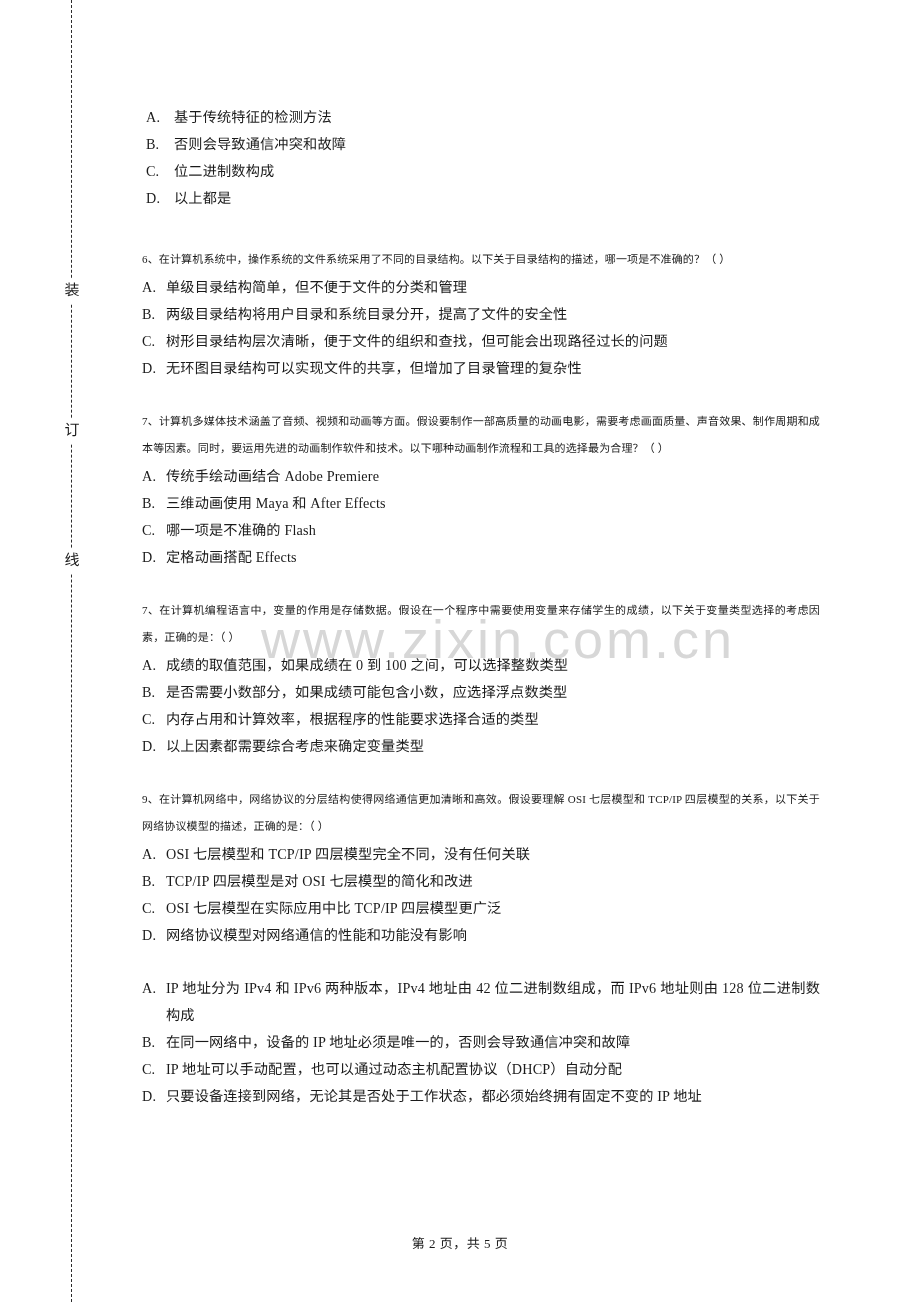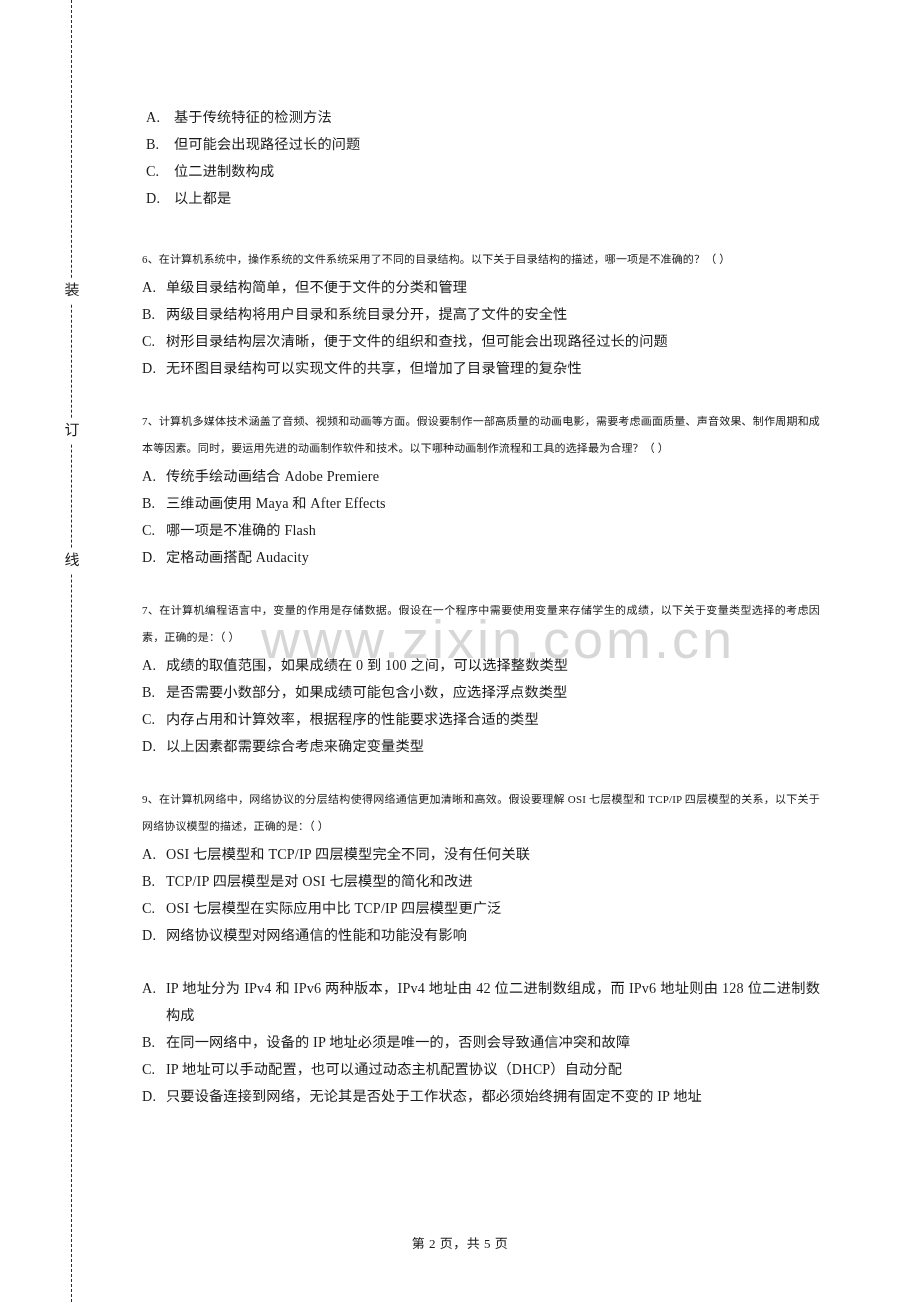--- a/index.html
+++ b/index.html
@@ -155,21 +155,21 @@
 
   <div class="content">
 
     <div class="orphan-options" id="orphan-options">
         <div class="opt">
           <span class="opt-tag">A.</span>
           <span class="opt-text">基于传统特征的检测方法</span>
         </div>
         <div class="opt">
           <span class="opt-tag">B.</span>
-          <span class="opt-text">但可能会出现路径过长的问题</span>
+          <span class="opt-text">否则会导致通信冲突和故障</span>
         </div>
         <div class="opt">
           <span class="opt-tag">C.</span>
           <span class="opt-text">位二进制数构成</span>
         </div>
         <div class="opt">
           <span class="opt-tag">D.</span>
           <span class="opt-text">以上都是</span>
         </div>
       </div>
@@ -203,21 +203,21 @@
           <div class="opt">
             <span class="opt-tag">B.</span>
             <span class="opt-text">三维动画使用 Maya 和 After Effects</span>
           </div>
           <div class="opt">
             <span class="opt-tag">C.</span>
             <span class="opt-text">哪一项是不准确的 Flash</span>
           </div>
           <div class="opt">
             <span class="opt-tag">D.</span>
-            <span class="opt-text">定格动画搭配 Audacity</span>
+            <span class="opt-text">定格动画搭配 Effects</span>
           </div>
         </div>
         <div class="q-block">
           <p class="q-stem">7、在计算机编程语言中，变量的作用是存储数据。假设在一个程序中需要使用变量来存储学生的成绩，以下关于变量类型选择的考虑因素，正确的是：（ ）</p>
           <div class="opt">
             <span class="opt-tag">A.</span>
             <span class="opt-text">成绩的取值范围，如果成绩在 0 到 100 之间，可以选择整数类型</span>
           </div>
           <div class="opt">
             <span class="opt-tag">B.</span>

